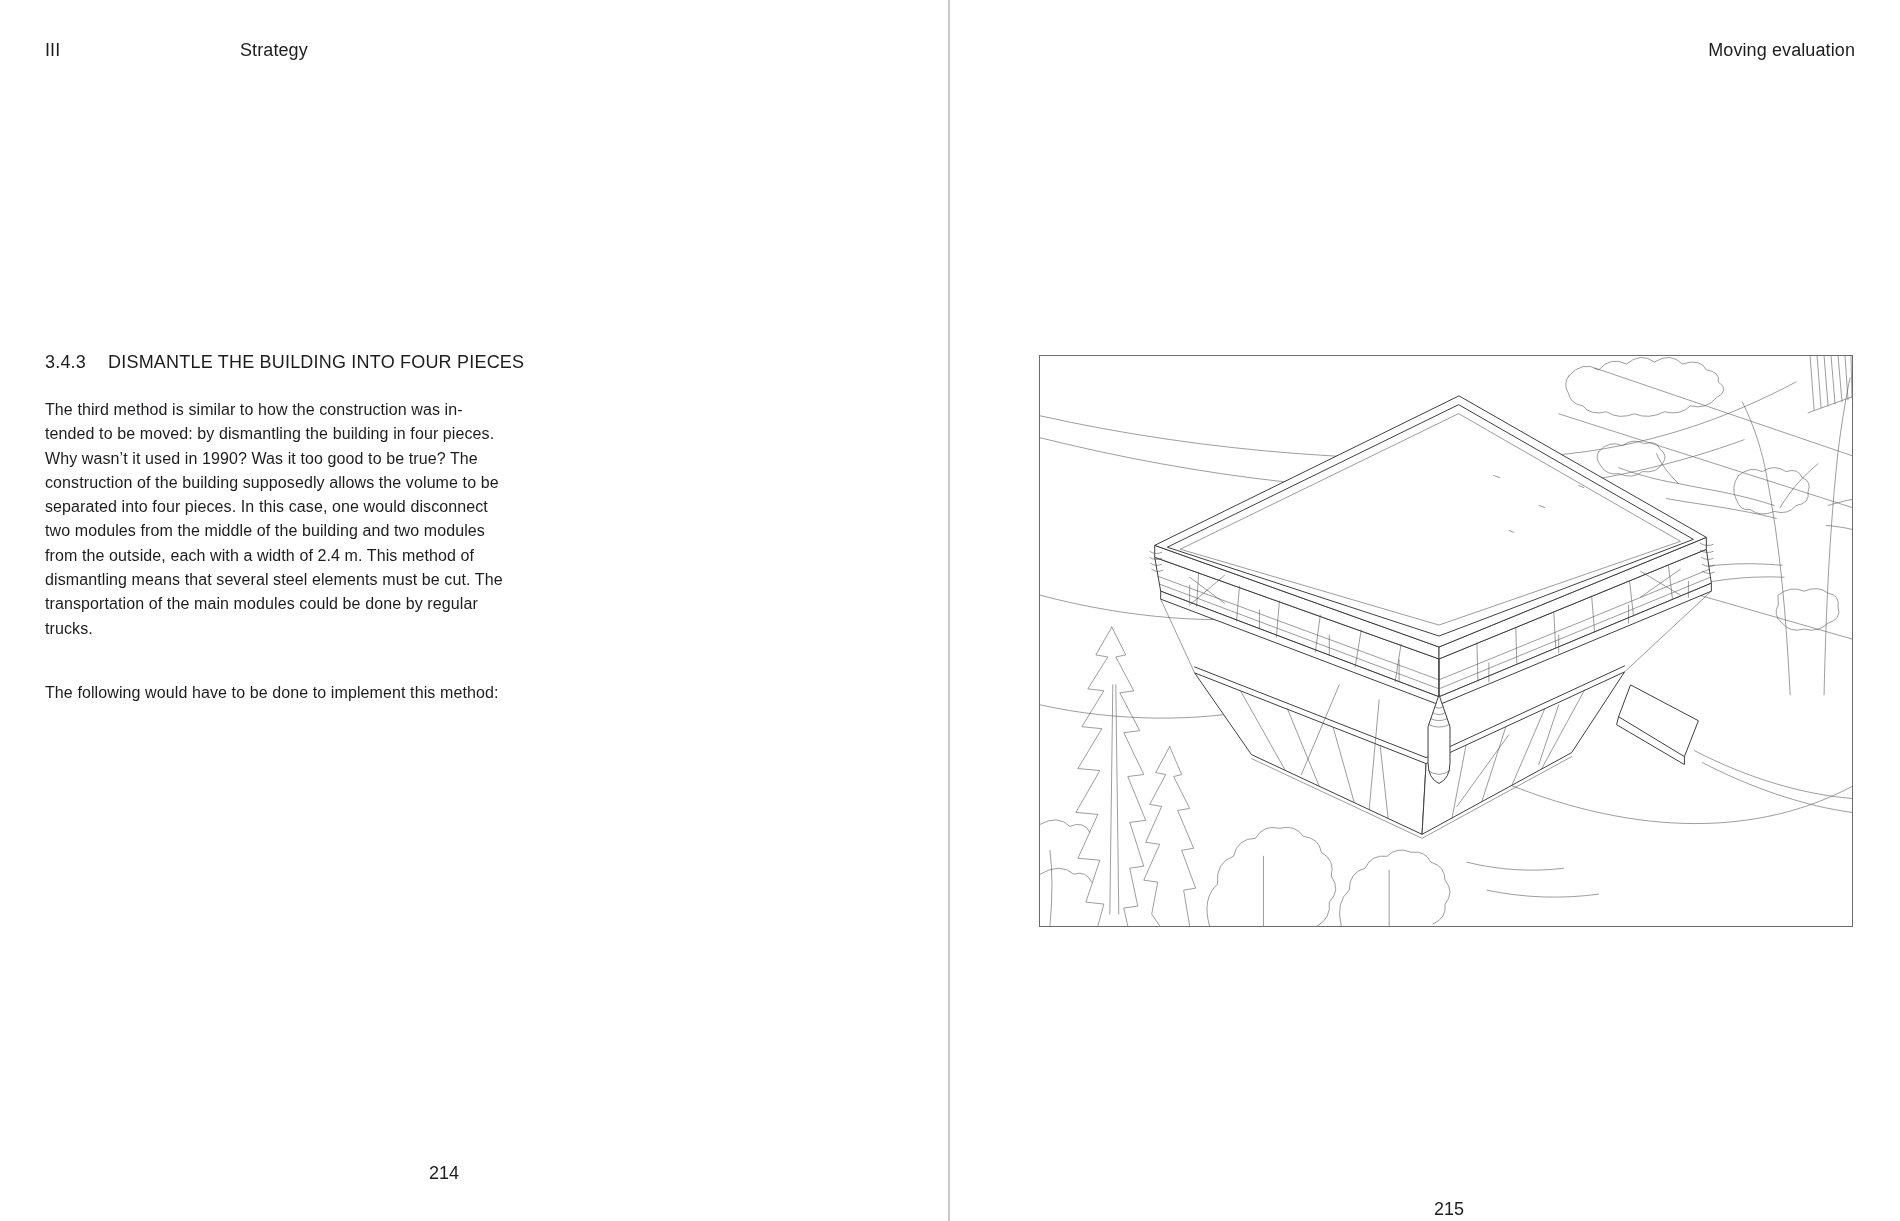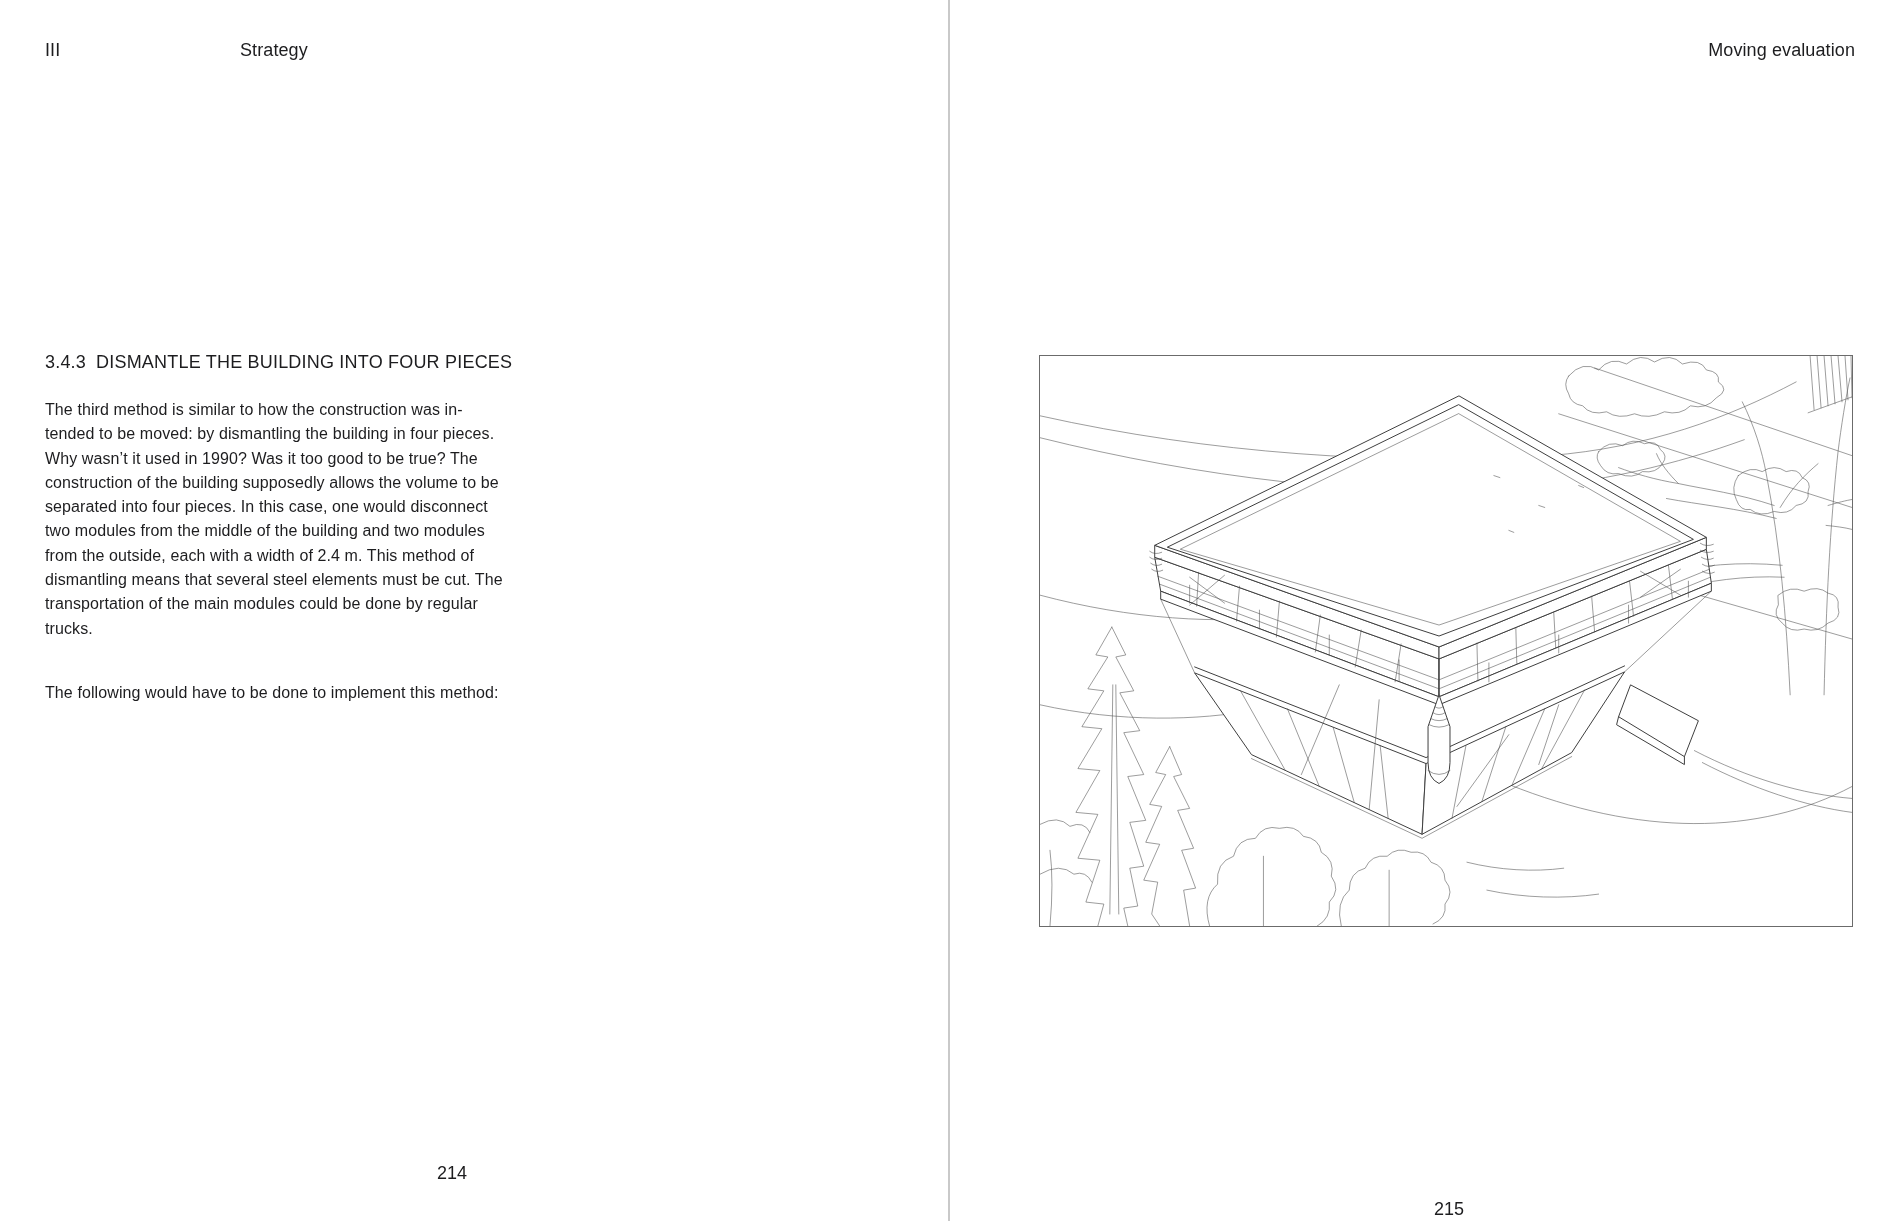--- a/index.html
+++ b/index.html
@@ -2,26 +2,26 @@
 <html><head>
 <meta charset="utf-8">
 <style>
   html,body{margin:0;padding:0;}
   body{width:1900px;height:1221px;background:#ffffff;position:relative;overflow:hidden;
        font-family:"Liberation Sans","DejaVu Sans",sans-serif;color:#1d1d1f;}
   .abs{position:absolute;}
   .runhead{font-size:18px;line-height:24px;letter-spacing:.1px;}
   .divider{left:948px;top:0;width:2px;height:1221px;background:#c9c9c9;}
   .heading{left:45px;top:352px;font-size:18px;letter-spacing:.2px;white-space:nowrap;}
-  .heading .num{margin-right:10px;}
+  .heading .num{margin-right:22px;}
   .bodytext{left:45px;width:640px;font-size:16px;line-height:24.3px;white-space:pre-line;letter-spacing:.1px;}
   .para1{top:398px;}
   .para2{top:665px;margin-top:16px;}
   .folio{top:1163px;width:120px;text-align:center;font-size:18px;}
-  .folio-left{left:392px;}
+  .folio-left{left:384px;}
   .folio-right{left:1389px;margin-top:36px;}
   .figure-frame{left:1039px;top:355px;width:814px;height:572px;border:1px solid #6b6b6b;box-sizing:border-box;background:#fff;}
   .figure-frame svg{display:block;width:812px;height:570px;}
   svg *{vector-effect:non-scaling-stroke;}
   .th{fill:none;stroke:#5a5a5a;stroke-width:.6;stroke-linecap:round;stroke-linejoin:round;}
   .wf{fill:#ffffff;stroke:#3f3f3f;stroke-width:1;stroke-linejoin:round;}
   .bl{fill:none;stroke:#3f3f3f;stroke-width:1;stroke-linecap:round;stroke-linejoin:round;}
   .bt{fill:none;stroke:#4a4a4a;stroke-width:.55;stroke-linecap:round;stroke-linejoin:round;}
 </style>
 </head>

